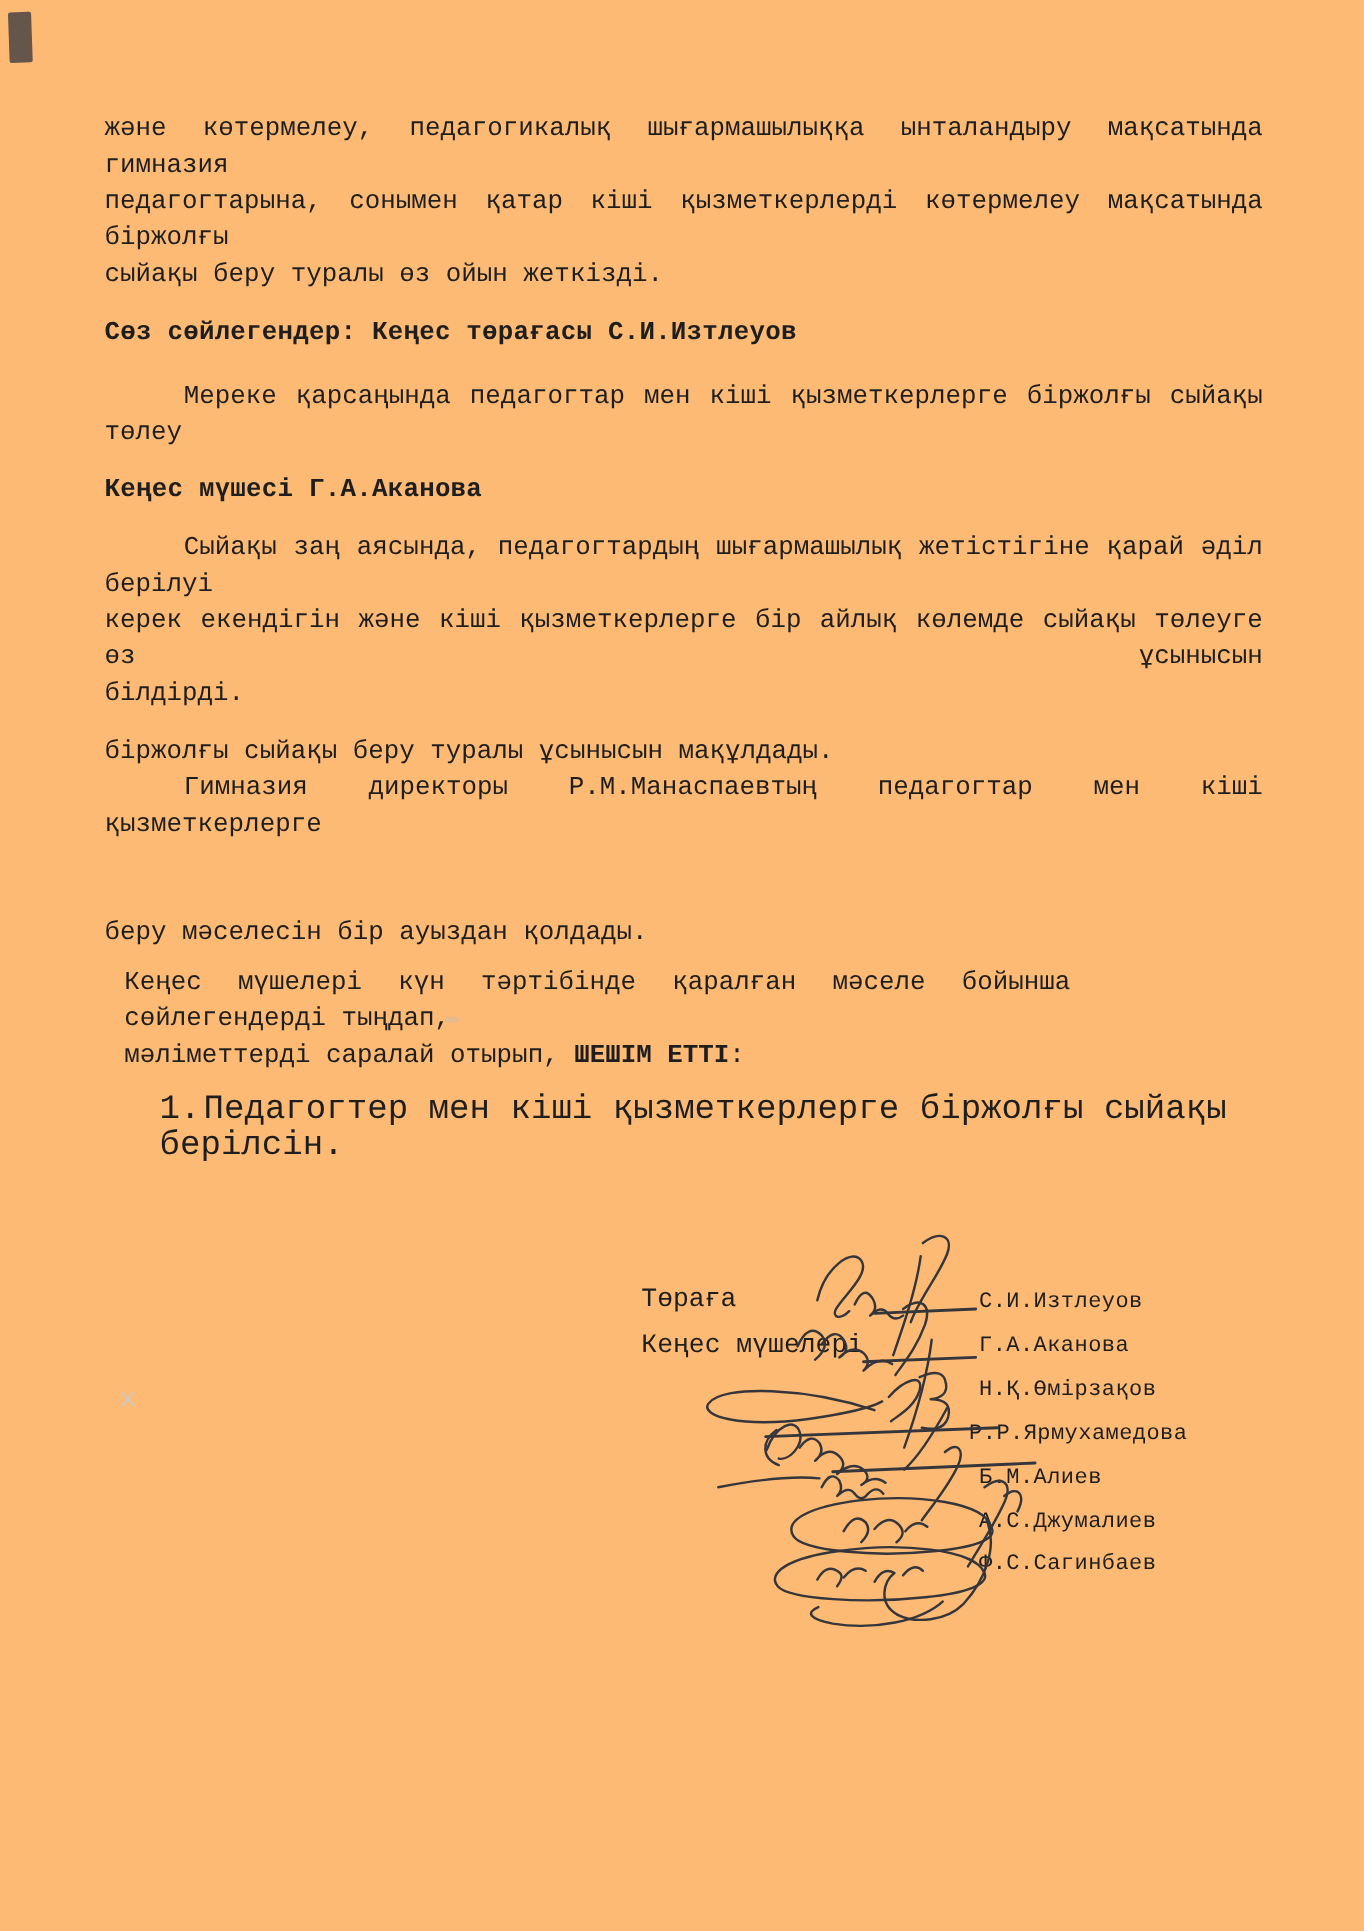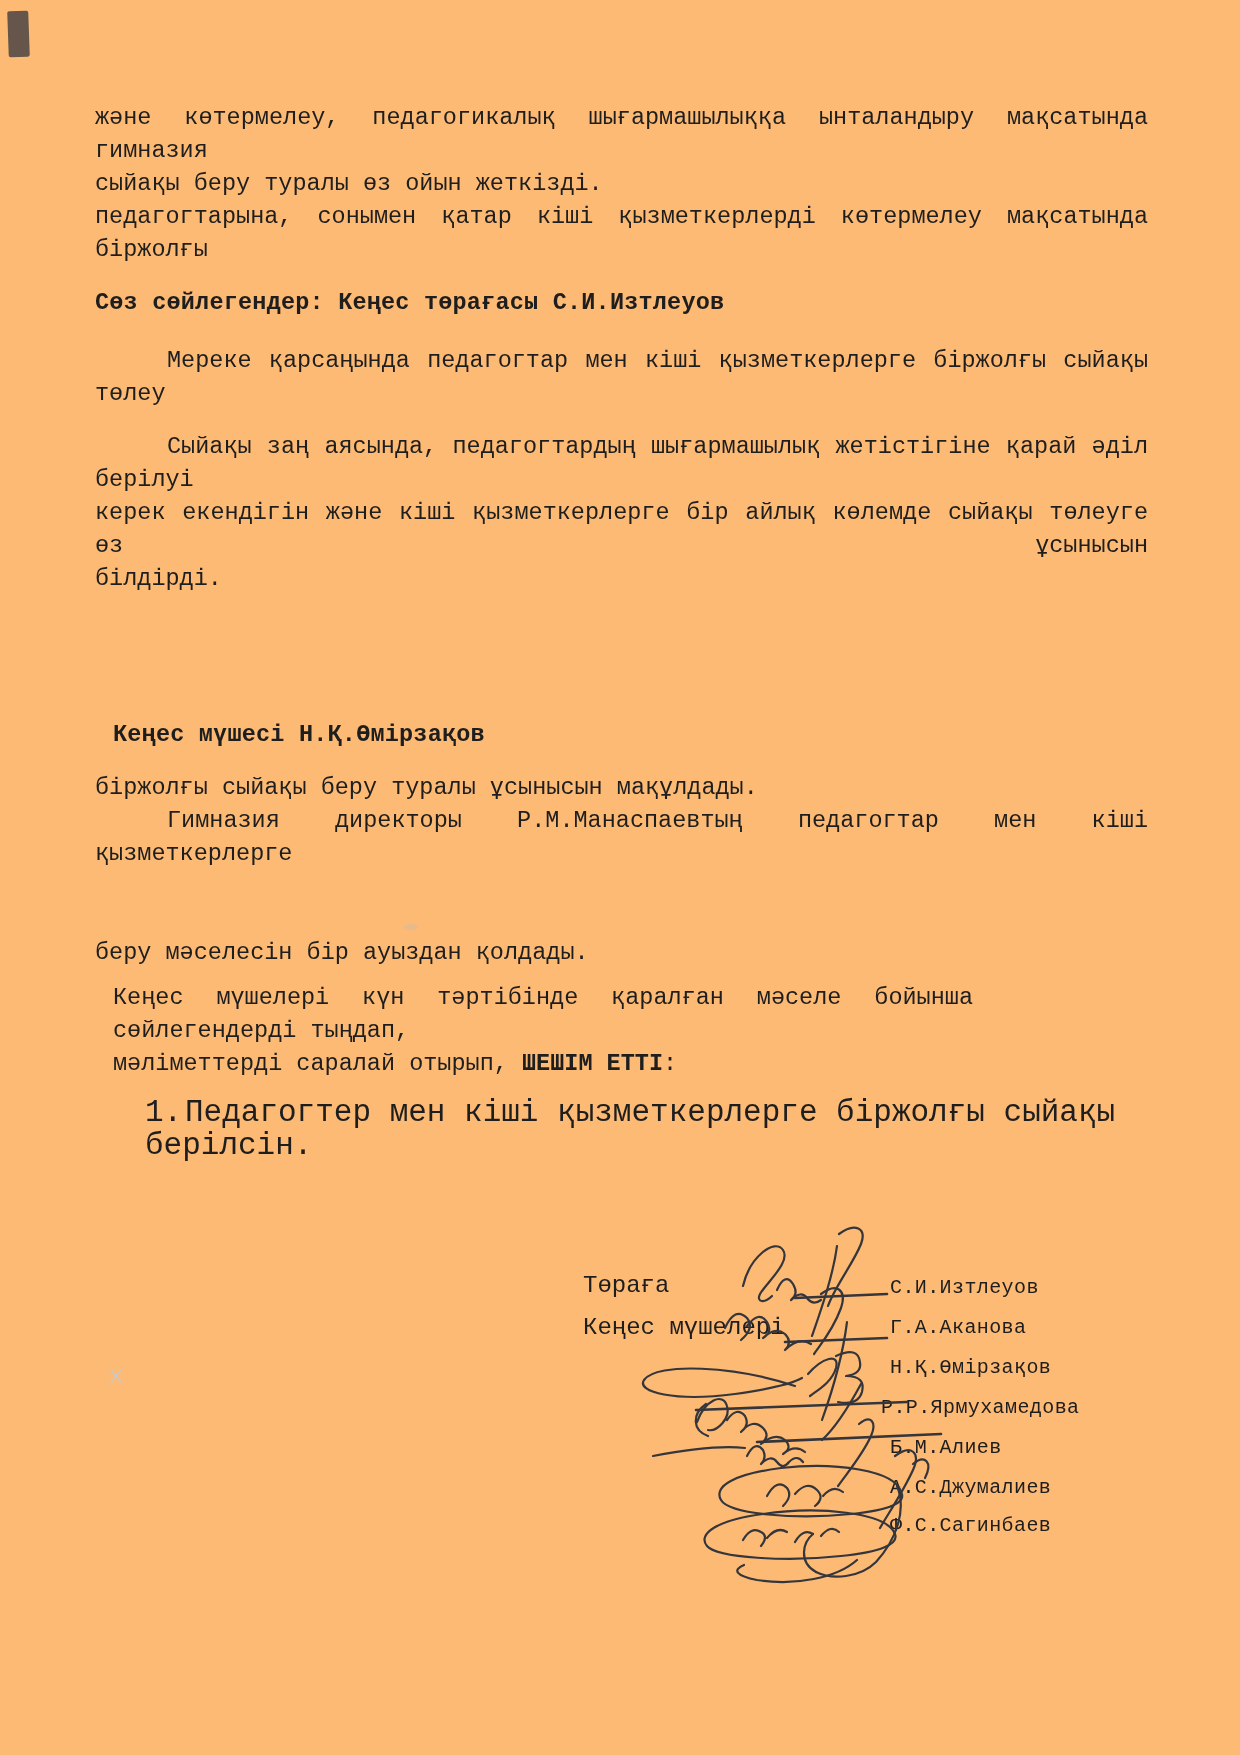--- a/index.html
+++ b/index.html
@@ -50,38 +50,38 @@
 
 <div class="page">
 
   <div class="corner-artifact"></div>
   <div class="smudge" style="left:404px;top:924px;width:14px;height:6px;"></div>
 
   <div class="content">
 
     <p class="para">
       <span class="ln">және көтермелеу, педагогикалық шығармашылыққа ынталандыру мақсатында гимназия</span>
+      <span class="ln">педагогтарына, сонымен қатар кіші қызметкерлерді көтермелеу мақсатында біржолғы</span>
       <span class="ln last">сыйақы беру туралы өз ойын  жеткізді.</span>
-      <span class="ln">педагогтарына, сонымен қатар кіші қызметкерлерді көтермелеу мақсатында біржолғы</span>
     </p>
 
     <h3 class="hd mt-h1">Сөз сөйлегендер: Кеңес төрағасы С.И.Изтлеуов</h3>
 
     <p class="para mt-p2">
       <span class="ln ind">Мереке қарсаңында педагогтар мен кіші қызметкерлерге біржолғы сыйақы төлеу</span>
     </p>
 
+    <h3 class="hd mt-h2">Кеңес мүшесі Г.А.Аканова</h3>
 
     <p class="para mt-p3">
       <span class="ln ind">Сыйақы заң аясында,  педагогтардың шығармашылық жетістігіне қарай әділ берілуі</span>
       <span class="ln">керек екендігін және кіші қызметкерлерге бір айлық көлемде сыйақы төлеуге өз ұсынысын</span>
       <span class="ln last">білдірді.</span>
     </p>
 
-    <h3 class="hd mt-h3">Кеңес мүшесі Н.Қ.Өмірзақов</h3>
 
     <p class="para mt-p4">
       <span class="ln last">біржолғы сыйақы беру туралы ұсынысын мақұлдады.</span>
       <span class="ln ind">Гимназия директоры Р.М.Манаспаевтың педагогтар мен кіші қызметкерлерге</span>
     </p>
 
     <p class="para mt-p5">
       <span class="ln last">беру мәселесін бір ауыздан қолдады.</span>
     </p>
 

